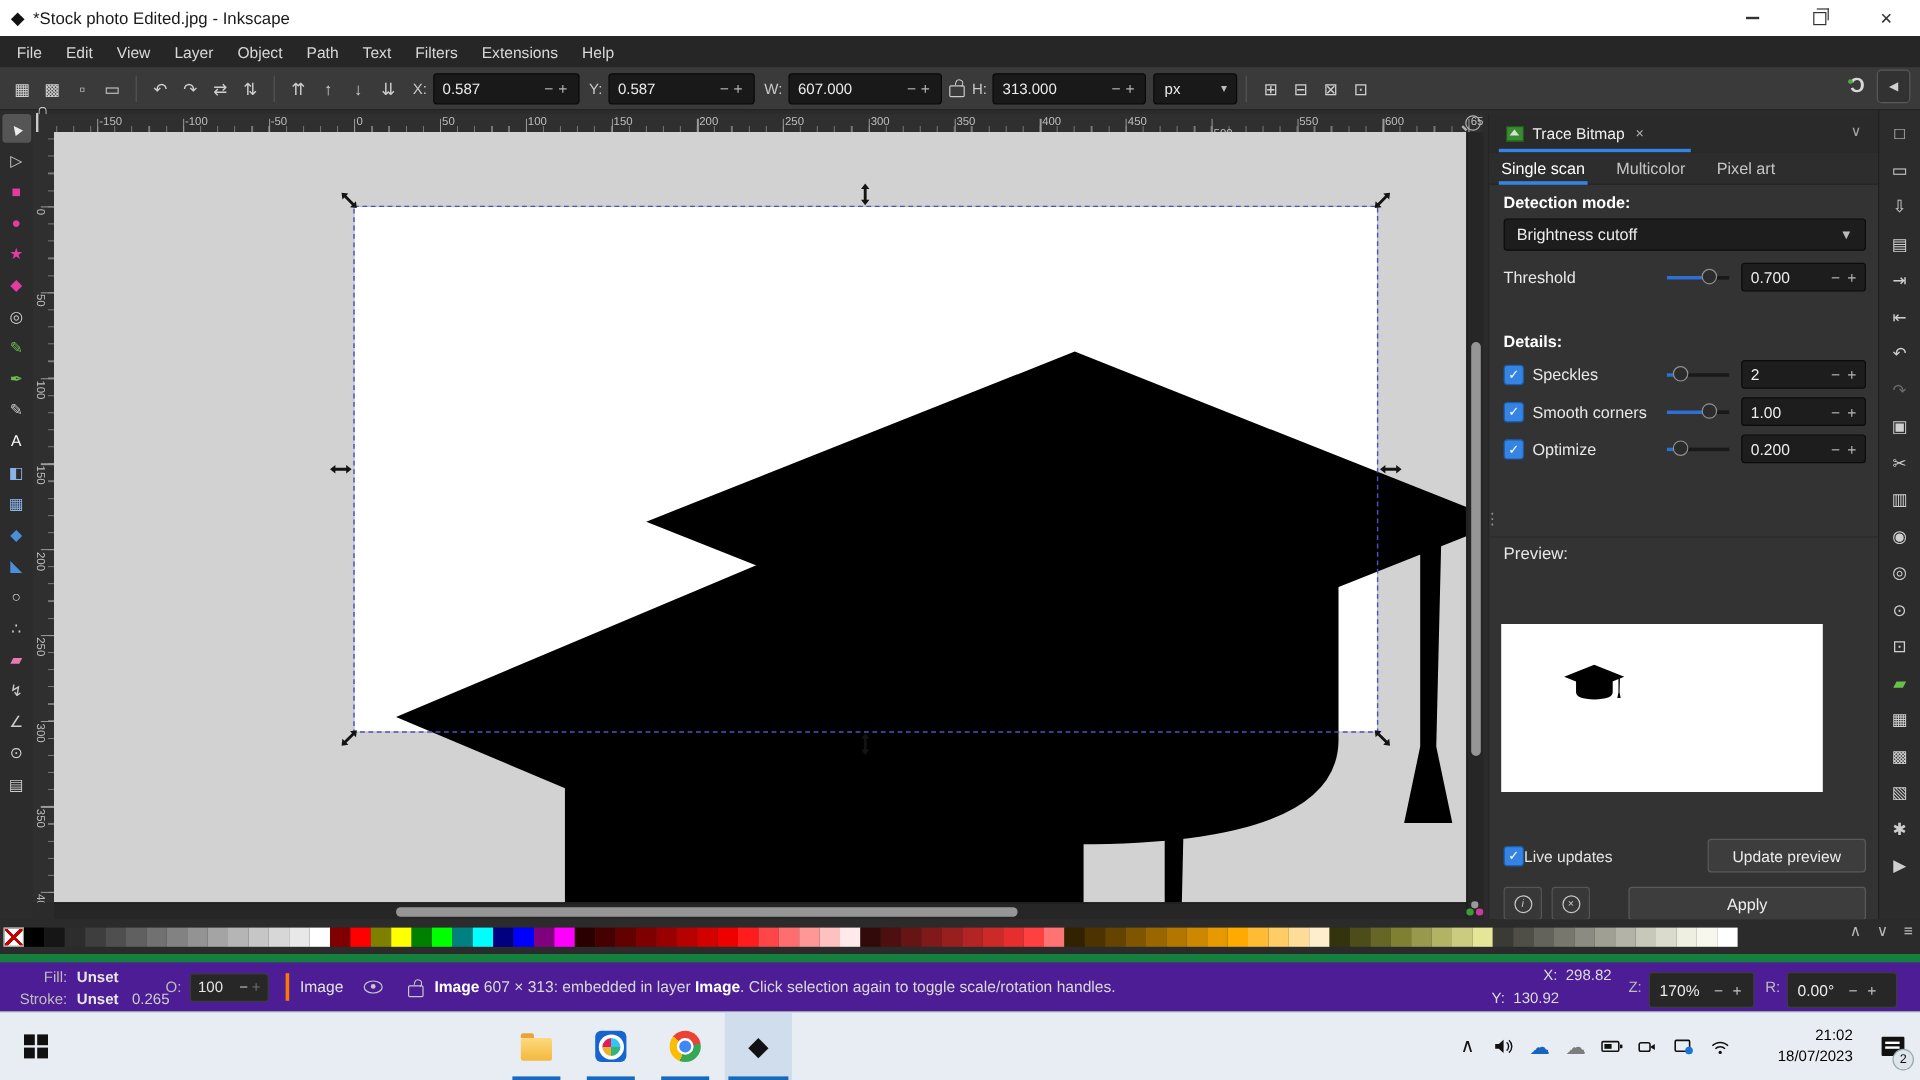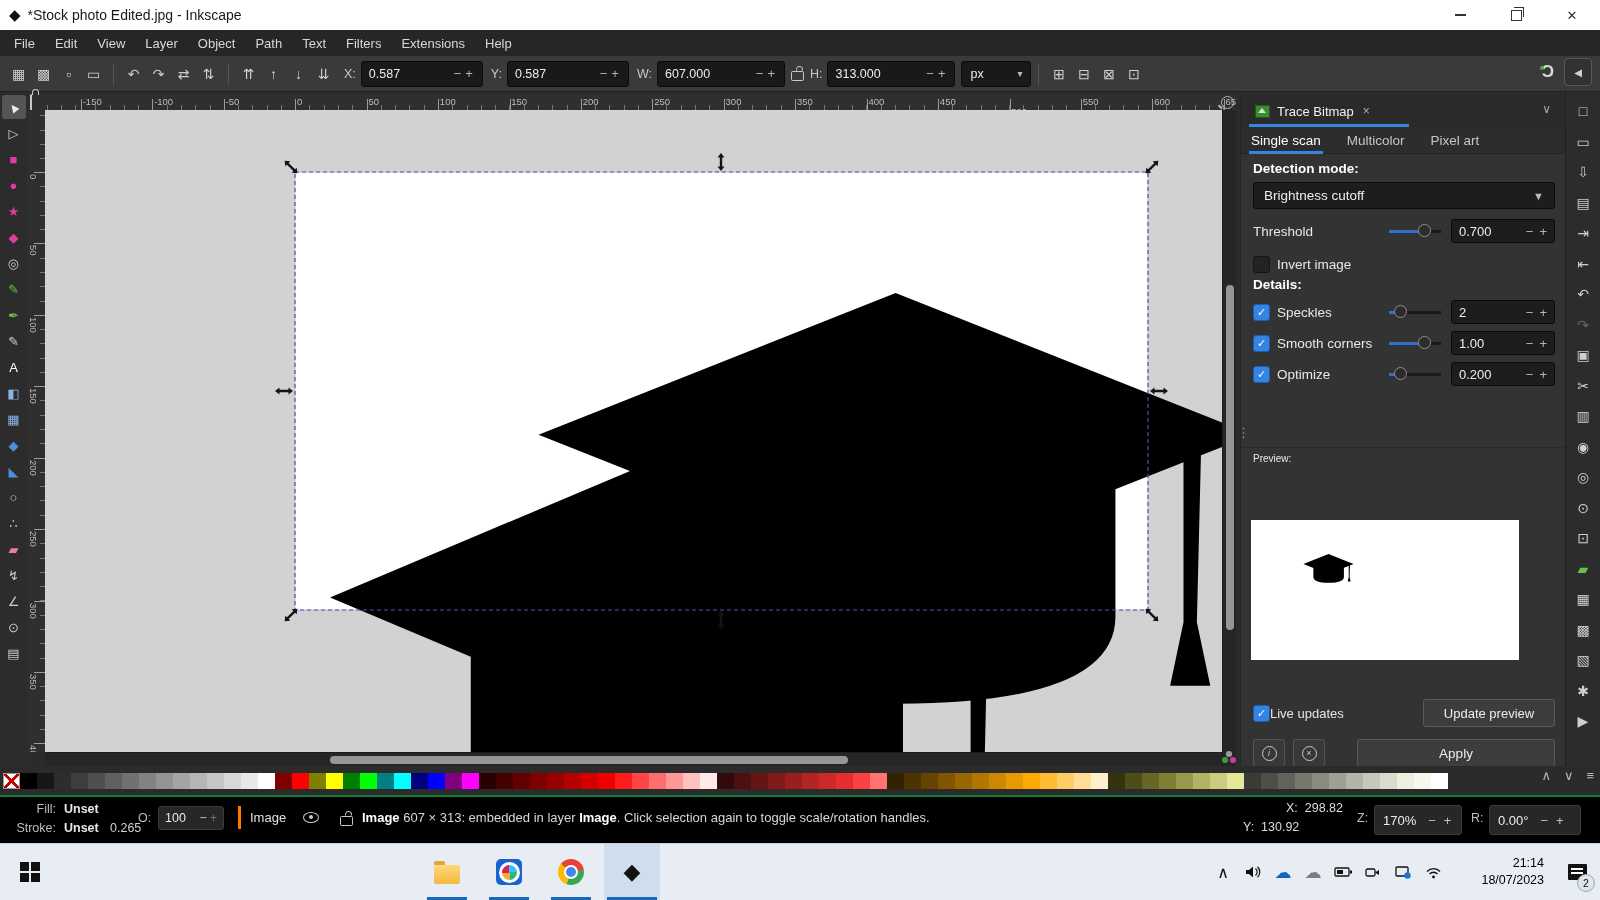--- a/index.html
+++ b/index.html
@@ -91,38 +91,38 @@
   .cb.checked{background:#3584e4;border-color:#1b5cab;color:#fff}
   .slider{position:relative;width:52px;height:16px;margin-left:auto;margin-right:10px;flex:0 0 auto}
   .slider .track{position:absolute;left:0;right:0;top:7px;height:2.5px;background:#191919}
   .slider .fill{position:absolute;left:0;top:7px;height:2.5px;background:#2f6fd0}
   .slider .knob{position:absolute;top:1px;width:13px;height:13px;border-radius:50%;background:#2c2c2c;border:1.6px solid #909090;box-sizing:border-box}
   .vspin{width:104px;height:24px;background:#1d1d1d;border:1px solid #0b0b0b;border-radius:3px;display:flex;align-items:center;padding:0 7px;box-sizing:border-box;color:#ededed;font-size:13px;flex:0 0 auto}
   .vspin .m{margin-left:auto;color:#b5b5b5;padding:0 3px}
   .vspin .p{color:#b5b5b5;padding-left:3px}
   #dock-grip{position:absolute;left:-4px;top:330px;color:#8f8f8f;font-size:13px}
   #dock-divider{position:absolute;left:0;top:352px;width:100%;height:1px;background:#2a2a2a}
-  #preview-label{position:absolute;left:12px;top:358px;font-size:10px;color:#e8e8e8}
+  #preview-label{position:absolute;left:12px;top:358px;font-size:14px;color:#e8e8e8}
   #preview-box{position:absolute;left:10px;top:425px;width:268px;height:140px;background:#fff}
   #live-row{position:absolute;left:12px;right:10px;top:605px;height:26px;display:flex;align-items:center}
   #update-preview-btn{margin-left:auto;width:130px;height:26px;background:#3d3d3d;border:1px solid #5a5a5a;border-radius:3px;color:#ececec;display:flex;align-items:center;justify-content:center;font-size:13px}
   #apply-row{position:absolute;left:12px;right:10px;top:645px;height:26px;display:flex;align-items:center;gap:8px}
   .sq-btn{width:30px;height:26px;background:#383838;border:1px solid #555;border-radius:3px;display:flex;align-items:center;justify-content:center;color:#c9c9c9}
   .circ{width:13px;height:13px;border:1.2px solid #c9c9c9;border-radius:50%;display:flex;align-items:center;justify-content:center;font-size:9px;font-style:italic}
   #apply-btn{margin-left:auto;width:196px;height:26px;background:#3d3d3d;border:1px solid #5a5a5a;border-radius:3px;color:#ececec;display:flex;align-items:center;justify-content:center;font-size:13.5px}
   
   #cmdbar{left:1565px;top:92px;width:35px;height:674px;background:#2c2c2c;border-left:1px solid #1f1f1f;box-sizing:border-box;display:flex;flex-direction:column;align-items:center;padding-top:6px}
   .cmd-icon{width:26px;height:26px;margin-bottom:4.5px;display:flex;align-items:center;justify-content:center;color:#cfcfcf;font-size:14px}
   
   #palette{left:0;top:766px;width:1600px;height:29px;background:#2b2b2b;display:flex;align-items:center;padding-left:3px;box-sizing:border-box}
   .swatch{flex:0 0 17px;width:17px;height:16px;box-sizing:border-box}
   .swatch.none{background:#fff;border:1px solid #999;background-image:linear-gradient(45deg,transparent 44%,#c40000 44%,#c40000 56%,transparent 56%),linear-gradient(-45deg,transparent 44%,#c40000 44%,#c40000 56%,transparent 56%)}
   #palette-controls{position:absolute;right:6px;top:768px;display:flex;gap:13px;color:#b8b8b8;font-size:13px}
   
-  #statusbar{left:0;top:795px;width:1600px;height:48px;background:#000000;border-top:2px solid #15803d;box-sizing:border-box;color:#d5d5d5;font-size:12.5px}
+  #statusbar{left:0;top:795px;width:1600px;height:48px;background:#4c1d95;border-top:7px solid #15803d;box-sizing:border-box;color:#d5d5d5;font-size:12.5px}
   #statusbar .r1{top:5px}#statusbar .r2{top:24px}
   .slab{position:absolute;color:#bdbdbd}
   .sval{position:absolute;font-weight:bold;color:#e6e6e6}
   #opacity-box{position:absolute;left:158px;top:9px;width:66px;height:24px;background:#272727;border:1px solid #3c3c3c;border-radius:3px;display:flex;align-items:center;padding:0 6px;box-sizing:border-box;color:#e8e8e8}
   #opacity-box .m{margin-left:auto;color:#c0c0c0}
   #opacity-box .p{color:#6f6f6f;padding-left:3px}
   #layer-bar{position:absolute;left:238px;top:9px;width:3px;height:23px;background:#ff7800}
   #layer-name{position:absolute;left:250px;top:13px;color:#e2e2e2;font-size:13px}
   .eyeicon{position:absolute;left:303px;top:15px;width:16px;height:11px;border:1.4px solid #c9c9c9;border-radius:50%;box-sizing:border-box}
   .eyeicon:after{content:'';position:absolute;left:4.5px;top:2px;width:4px;height:4px;border-radius:50%;background:#c9c9c9}
@@ -434,24 +434,20 @@
           <span class="fill" style="width:62%"></span>
           <span class="knob" style="left:56%"></span>
       </span>
       <span class="vspin">
         <span>0.700</span>
         <span class="m">−</span>
         <span class="p">+</span>
       </span>
     </div>
 
-    <div class="prow" style="top:157px">
-      <span class="cb">✓</span>
-      <span class="lbl">Invert image</span>
-    </div>
 
     <span class="boldlab" style="top:182px">Details:</span>
     <div id="details-rows">
         <div class="prow" style="top: 205px;">
           <span class="cb checked">✓</span>
           <span class="lbl">Speckles</span>
           <span class="slider">
             <span class="track"></span>
             <span class="fill" style="width:12%"></span>
             <span class="knob" style="left:9.36%"></span>
@@ -726,21 +722,21 @@
             <circle cx="13.5" cy="10.5" r="3.2" fill="#1b76d3"></circle>
           </svg>
       </span>
       <span class="tray-item">
         <svg width="17" height="13" viewBox="0 0 17 13">
             <path d="M2,5.5 a9,9 0 0 1 13,0 M4.5,8 a5.5,5.5 0 0 1 8,0" stroke="#111" fill="none" stroke-width="1.3"></path>
             <circle cx="8.5" cy="11" r="1.4" fill="#111"></circle>
           </svg>
       </span>
       <span id="clock-block">
-        <span>21:14</span><br>
+        <span>21:02</span><br>
         <span>18/07/2023</span>
       </span>
       <span id="notif">
         <span class="sq"></span>
         <span class="badge">2</span>
       </span>
     </div>
   </div>
 </div>
 

